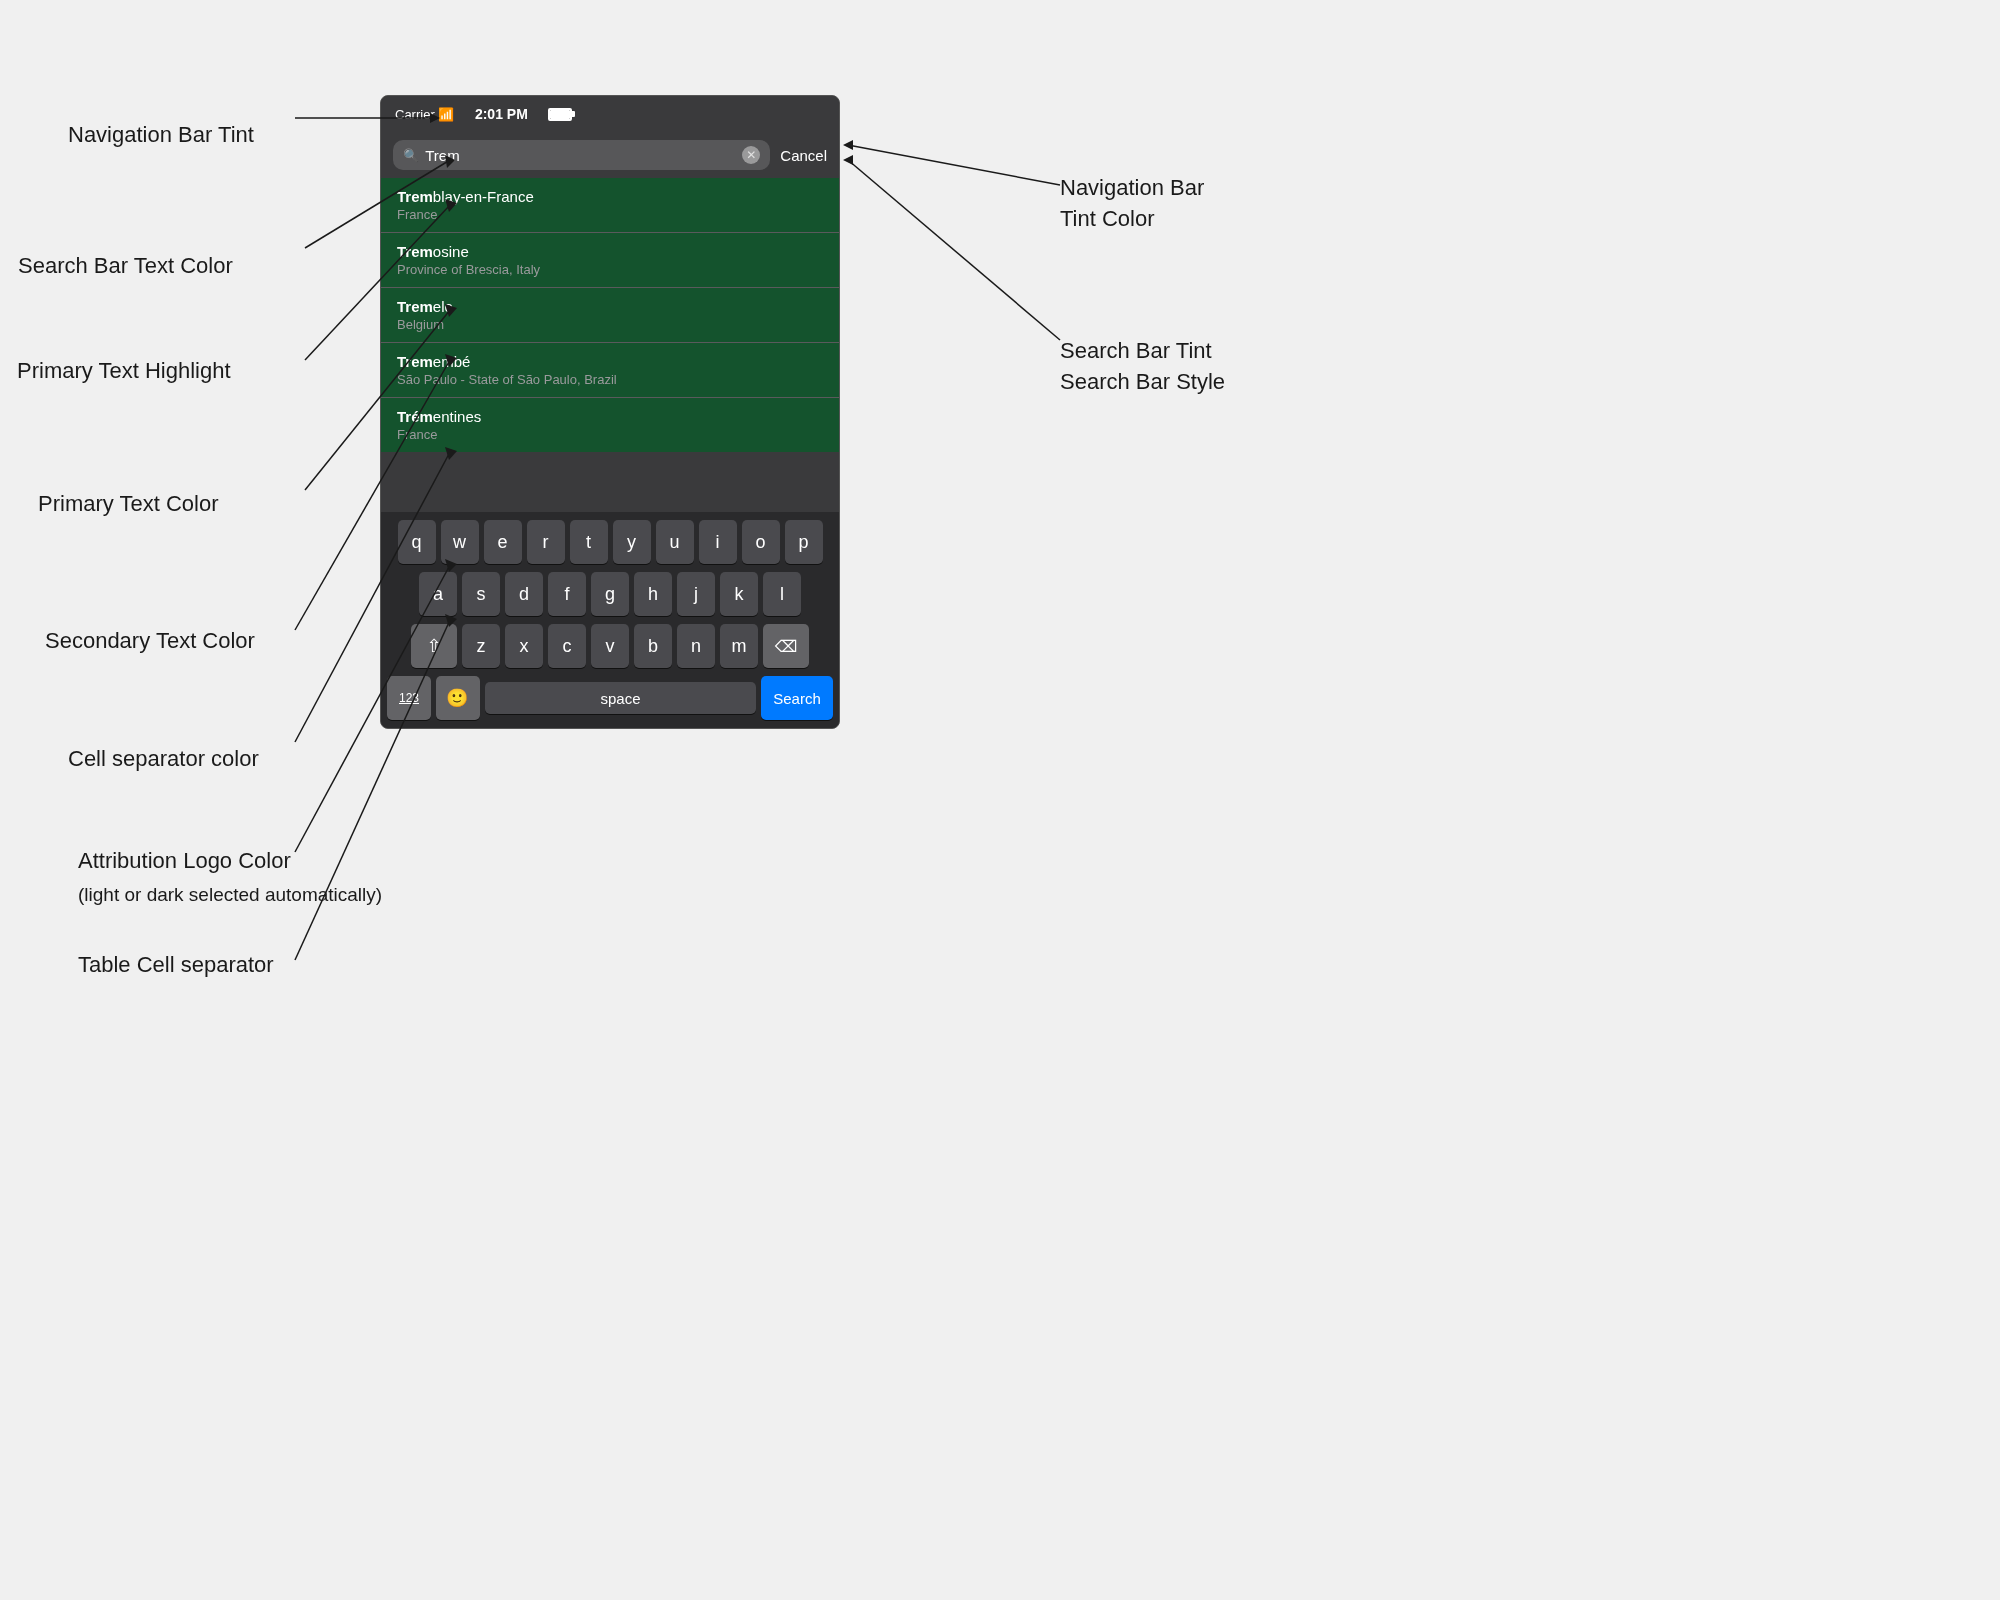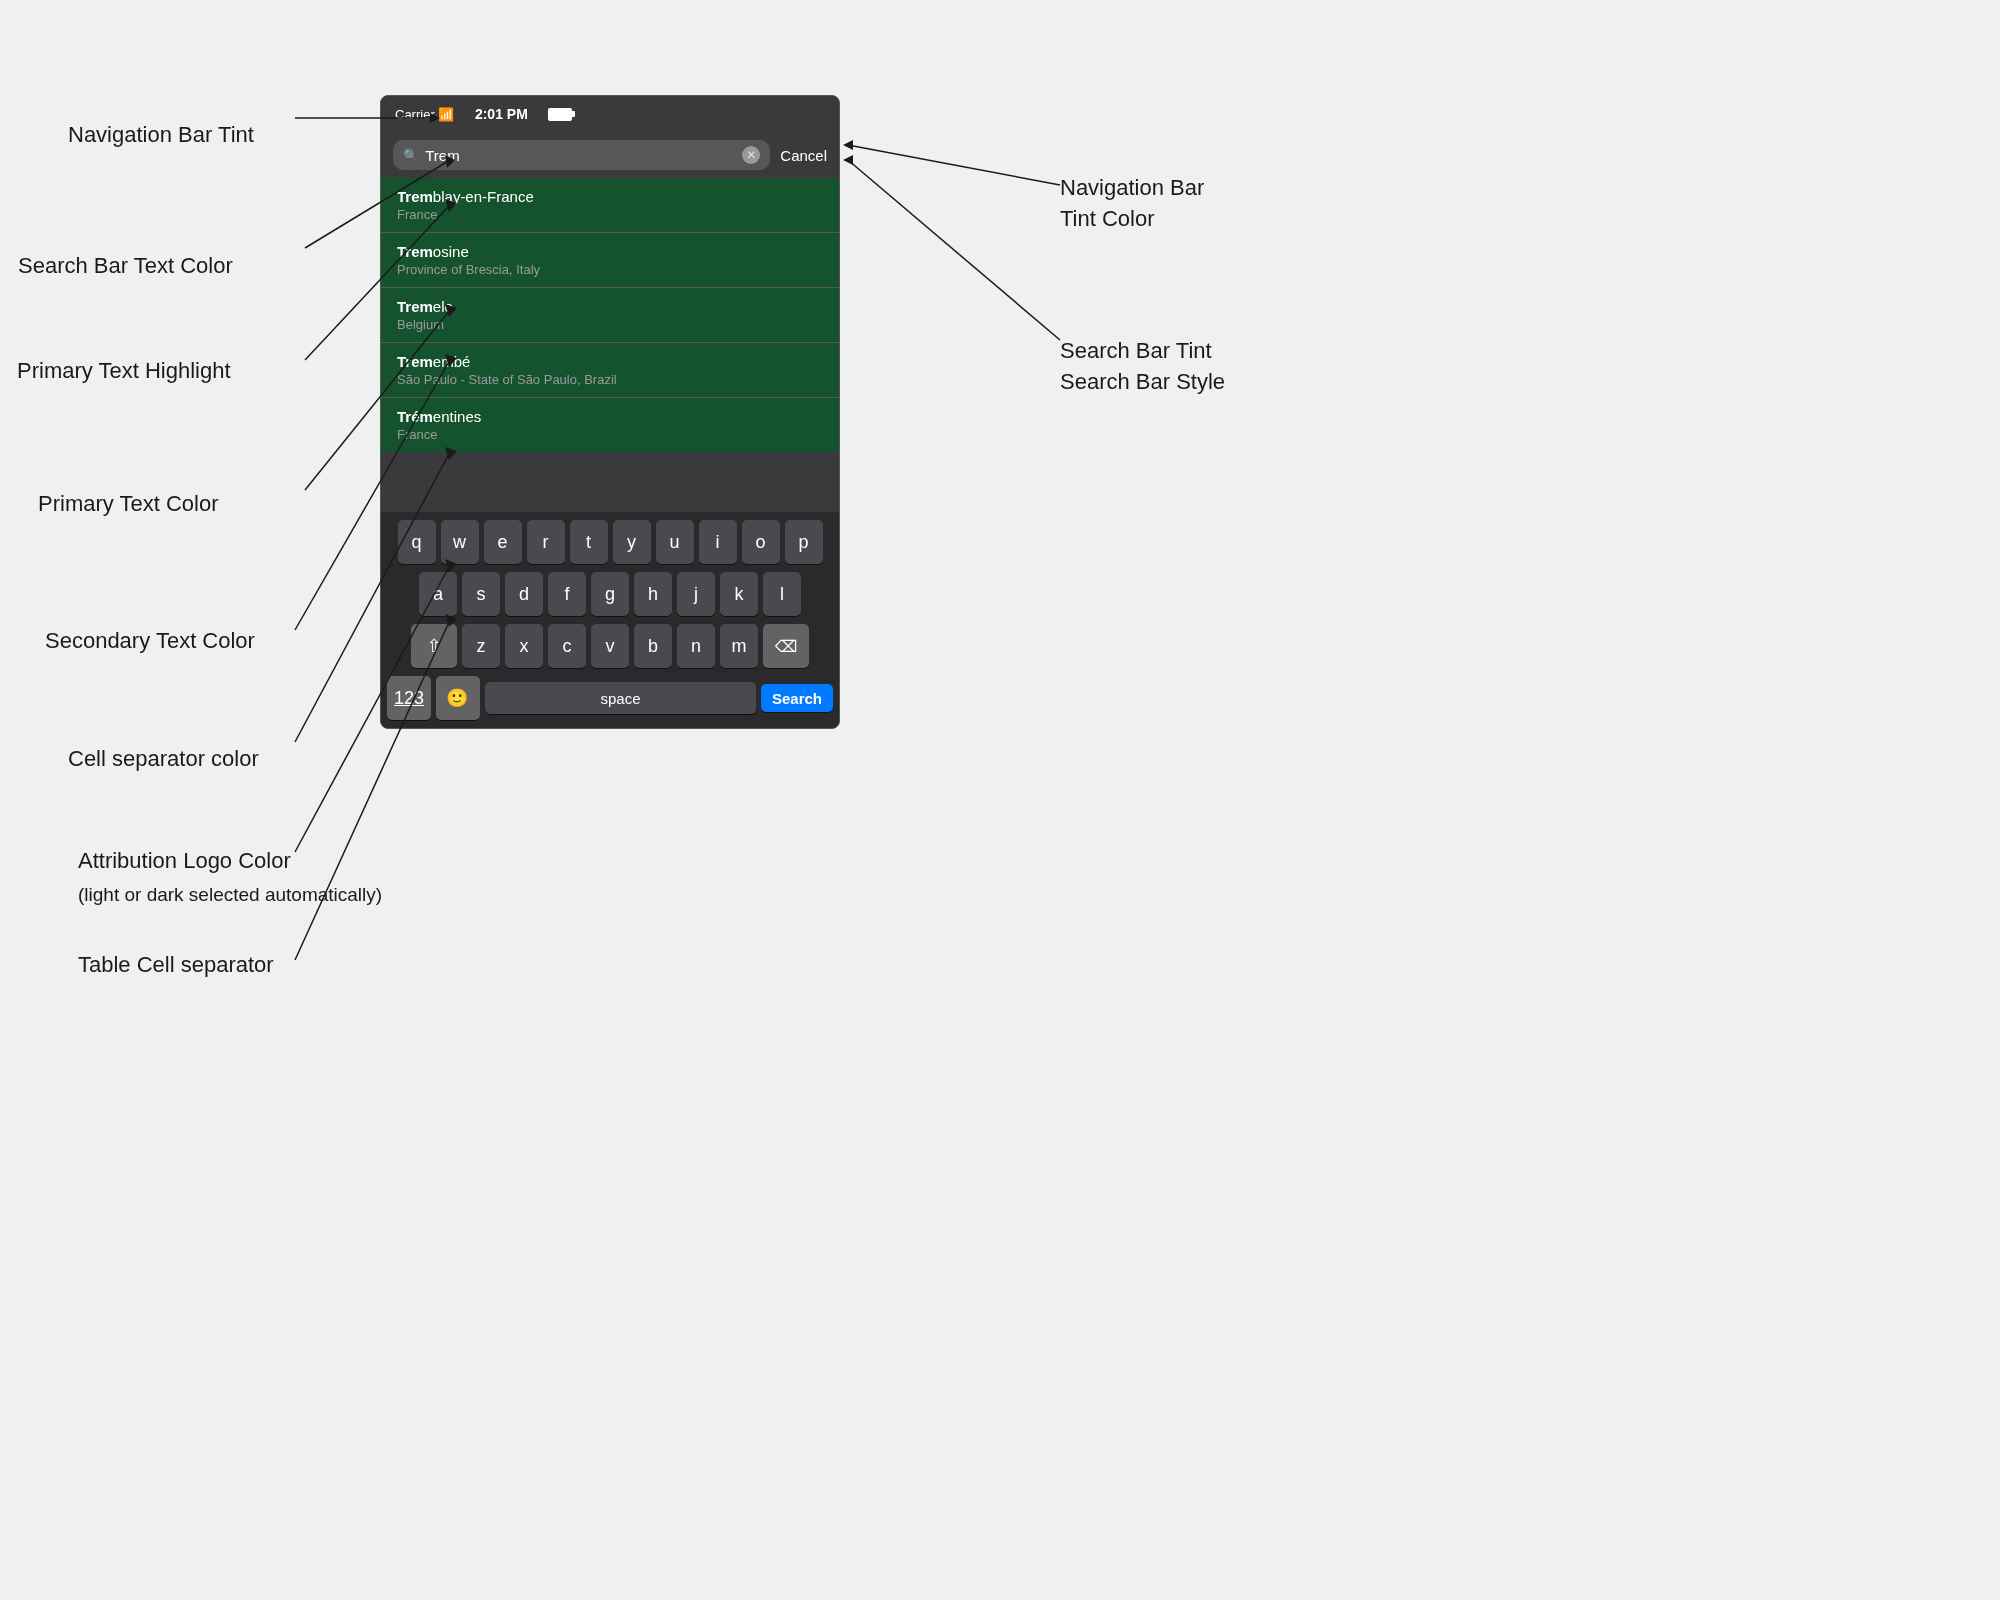--- a/index.html
+++ b/index.html
@@ -223,28 +223,28 @@
       align-items: center;
       justify-content: center;
       color: #fff;
       font-size: 15px;
       cursor: pointer;
       box-shadow: 0 1px 0 #111;
     }
     .key-search {
       background: #007AFF;
       width: 72px;
-      height: 28px;
+      height: 44px;
       border-radius: 5px;
       display: flex;
       align-items: center;
       justify-content: center;
       color: #fff;
       font-size: 15px;
-      font-weight: 700;
+      font-weight: 400;
       cursor: pointer;
       box-shadow: 0 1px 0 #111;
     }
     .keyboard-bottom-row {
       display: flex;
       gap: 5px;
       align-items: center;
       padding: 0 2px;
       margin-bottom: 4px;
     }
@@ -373,21 +373,21 @@
         <div class="key">x</div>
         <div class="key">c</div>
         <div class="key">v</div>
         <div class="key">b</div>
         <div class="key">n</div>
         <div class="key">m</div>
         <div class="key key-backspace">⌫</div>
       </div>
 
       <div class="keyboard-bottom-row">
-        <div class="key key-123" style="font-size:18px;text-decoration:underline;">123</div>
+        <div class="key key-123" style="font-size:12px;text-decoration:underline;">123</div>
         <div class="key key-emoji">🙂</div>
         <div class="key-space">space</div>
         <div class="key-search">Search</div>
       </div>
     </div>
 
   </div>
 </div>
 
 <svg class="arrows-svg">

